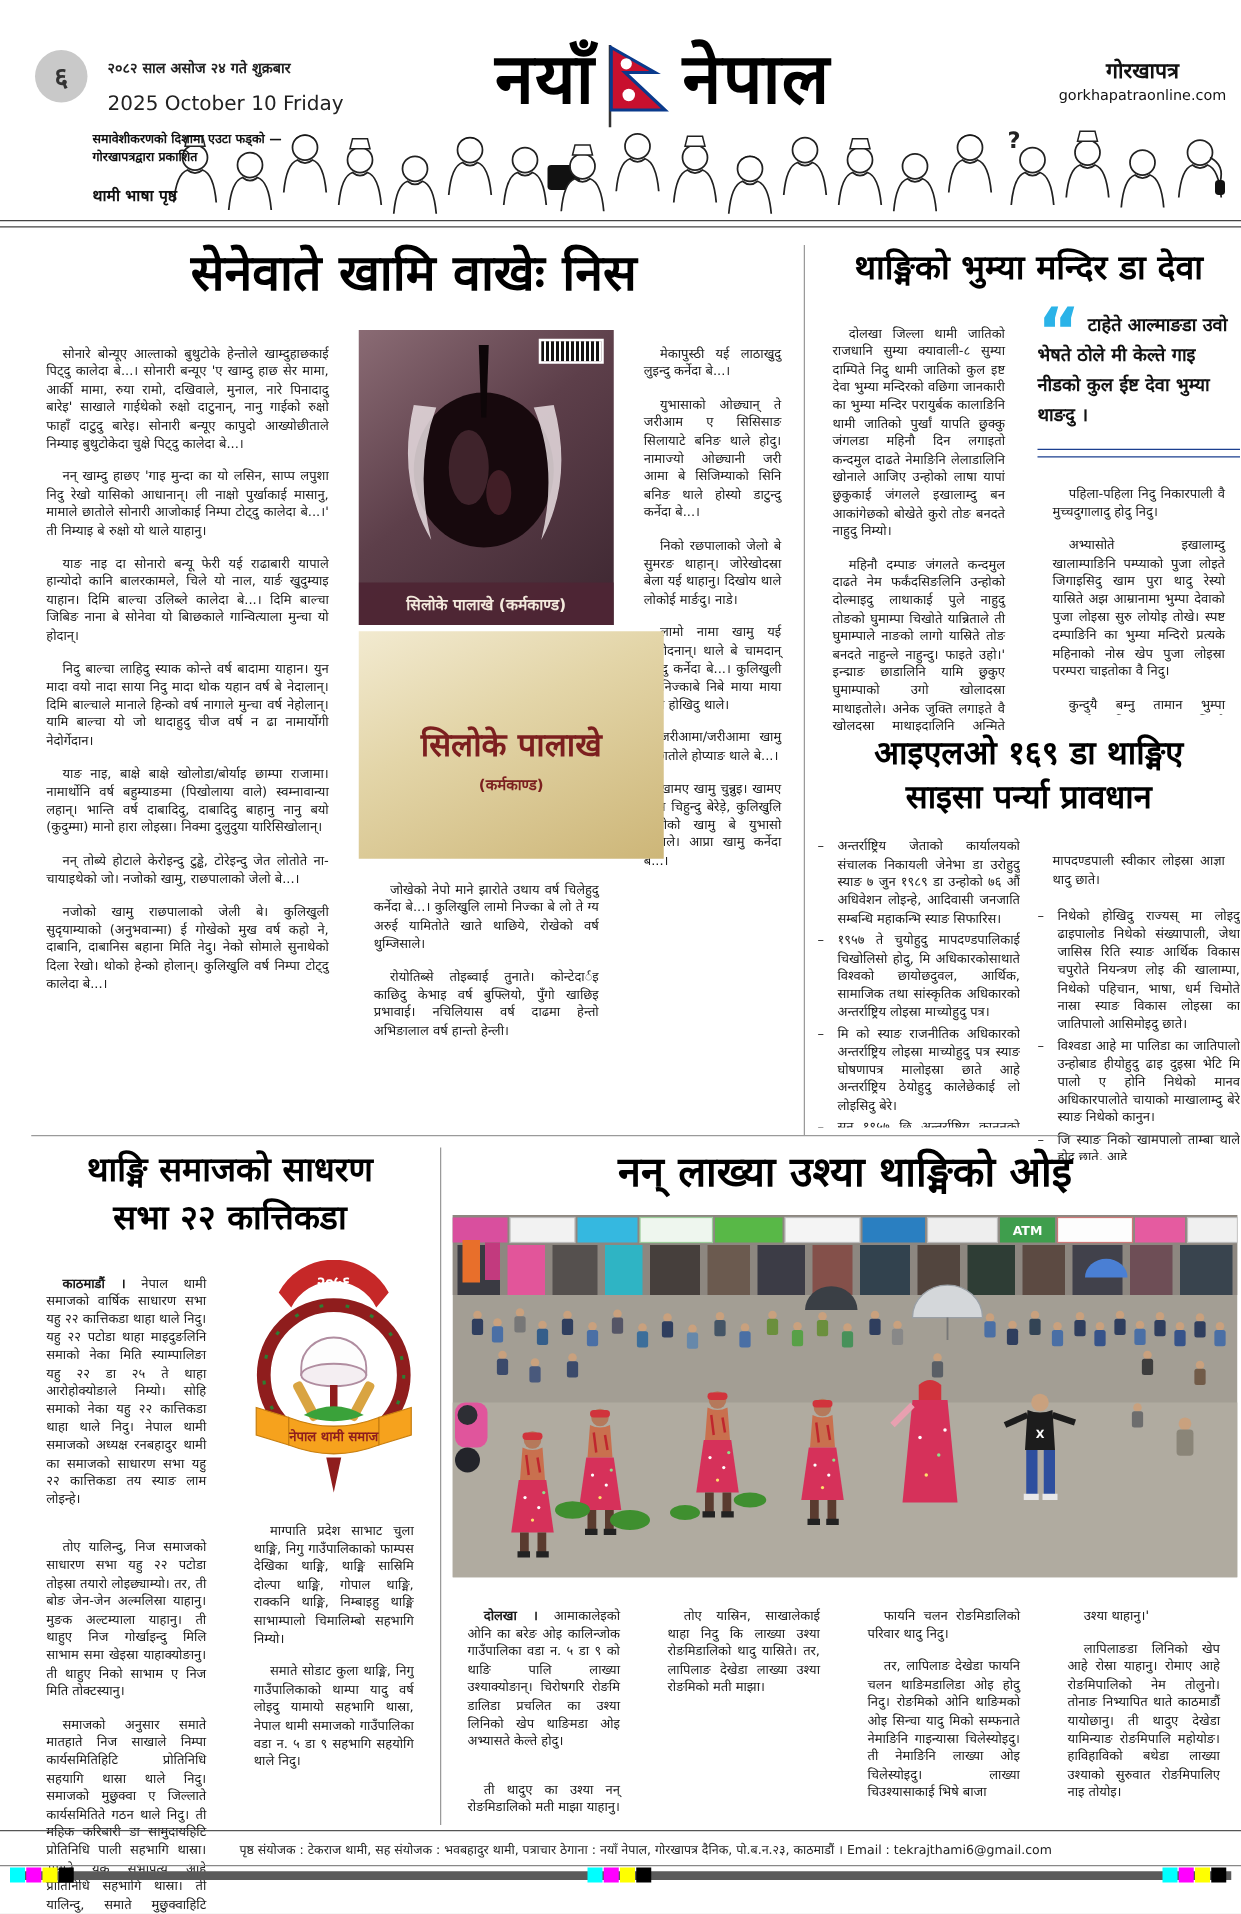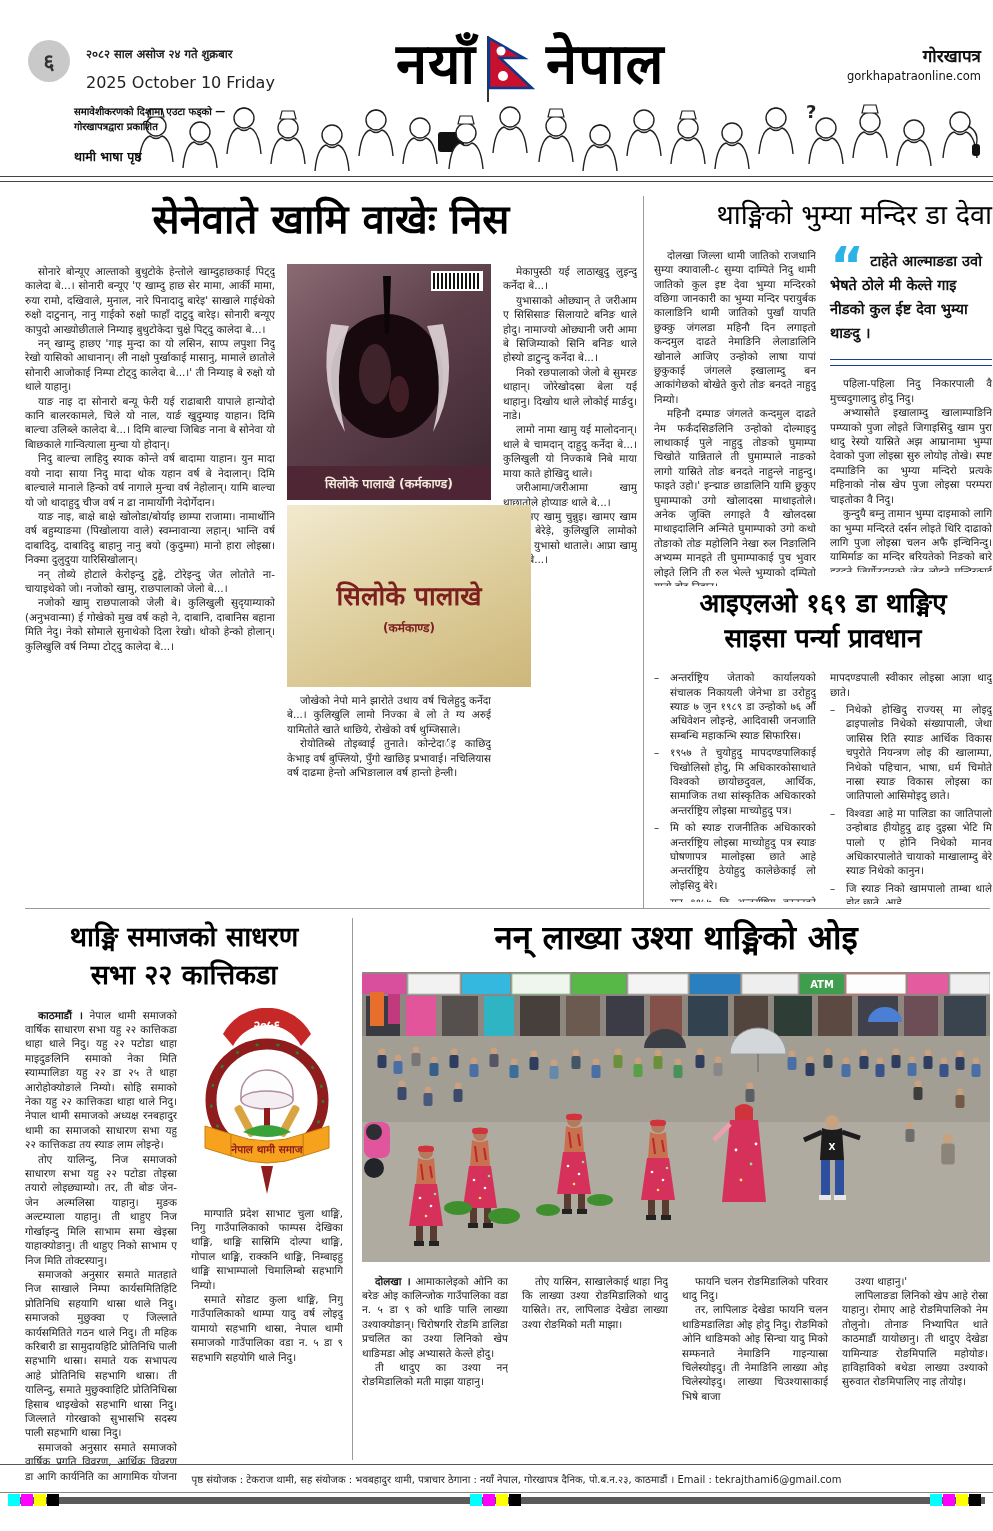--- a/index.html
+++ b/index.html
@@ -7,38 +7,38 @@
         font-family:"DejaVu Sans",sans-serif;color:#111;overflow:hidden;}
   .abs{position:absolute;}
 
   
   .pgnum{width:42px;height:42px;border-radius:50%;background:#c9c9c9;color:#333;
          display:flex;align-items:center;justify-content:center;font-size:21px;font-weight:bold;}
   .date-np{font-size:11.5px;font-weight:bold;color:#222;}
   .date-en{font-size:16px;color:#222;margin-top:12px;}
   .masthead{display:flex;align-items:flex-start;gap:10px;}
   .masthead .word{font-size:56px;font-weight:bold;line-height:1;color:#000;letter-spacing:1px;}
-  .pub{text-align:right;margin-left:12px;}
+  .pub{text-align:center;margin-left:12px;}
   .pub-name{font-size:17px;font-weight:bold;}
   .pub-site{font-size:11.5px;margin-top:2px;}
   .tagline{font-size:10px;font-weight:bold;line-height:1.5;margin-left:46px;}
   .page-label{font-size:12.5px;font-weight:bold;margin-top:14px;}
   .dbl-rule{height:4px;border-top:1px solid #444;border-bottom:1px solid #444;}
 
   
   .h-main{font-size:40px;font-weight:bold;text-align:center;line-height:1.15;color:#000;}
-  .h-rail{font-size:27px;font-weight:normal;text-align:right;line-height:1.25;color:#000;}
+  .h-rail{font-size:27px;font-weight:bold;text-align:center;line-height:1.25;color:#000;}
   .h-mid{font-size:26px;font-weight:bold;text-align:center;line-height:1.35;color:#000;}
   .h-bl{font-size:27px;font-weight:bold;text-align:center;line-height:1.4;color:#000;}
   .h-photo{font-size:33px;font-weight:bold;text-align:center;line-height:1.2;color:#000;}
 
   
   .cols{display:flex;}
   .col{font-size:10.4px;line-height:14.4px;text-align:justify;overflow:hidden;color:#1a1a1a;}
-  .col p{margin:0;text-indent:13px;}
+  .col p{margin:12px;text-indent:13px;}
   .col p.noind{text-indent:0;}
   .bull{display:flex;gap:7px;margin-bottom:3px;}
   .bull .d{flex:0 0 9px;text-indent:0;}
   .bull .t{flex:1;text-align:justify;}
   .vrule{width:1px;background:#9a9a9a;}
   .hrule{height:1px;background:#9a9a9a;}
 
   
   .cover1{width:204px;height:236px;position:relative;overflow:hidden;
           background:linear-gradient(140deg,#8a6b74 0%,#5d3f4a 45%,#3c2630 100%);}

